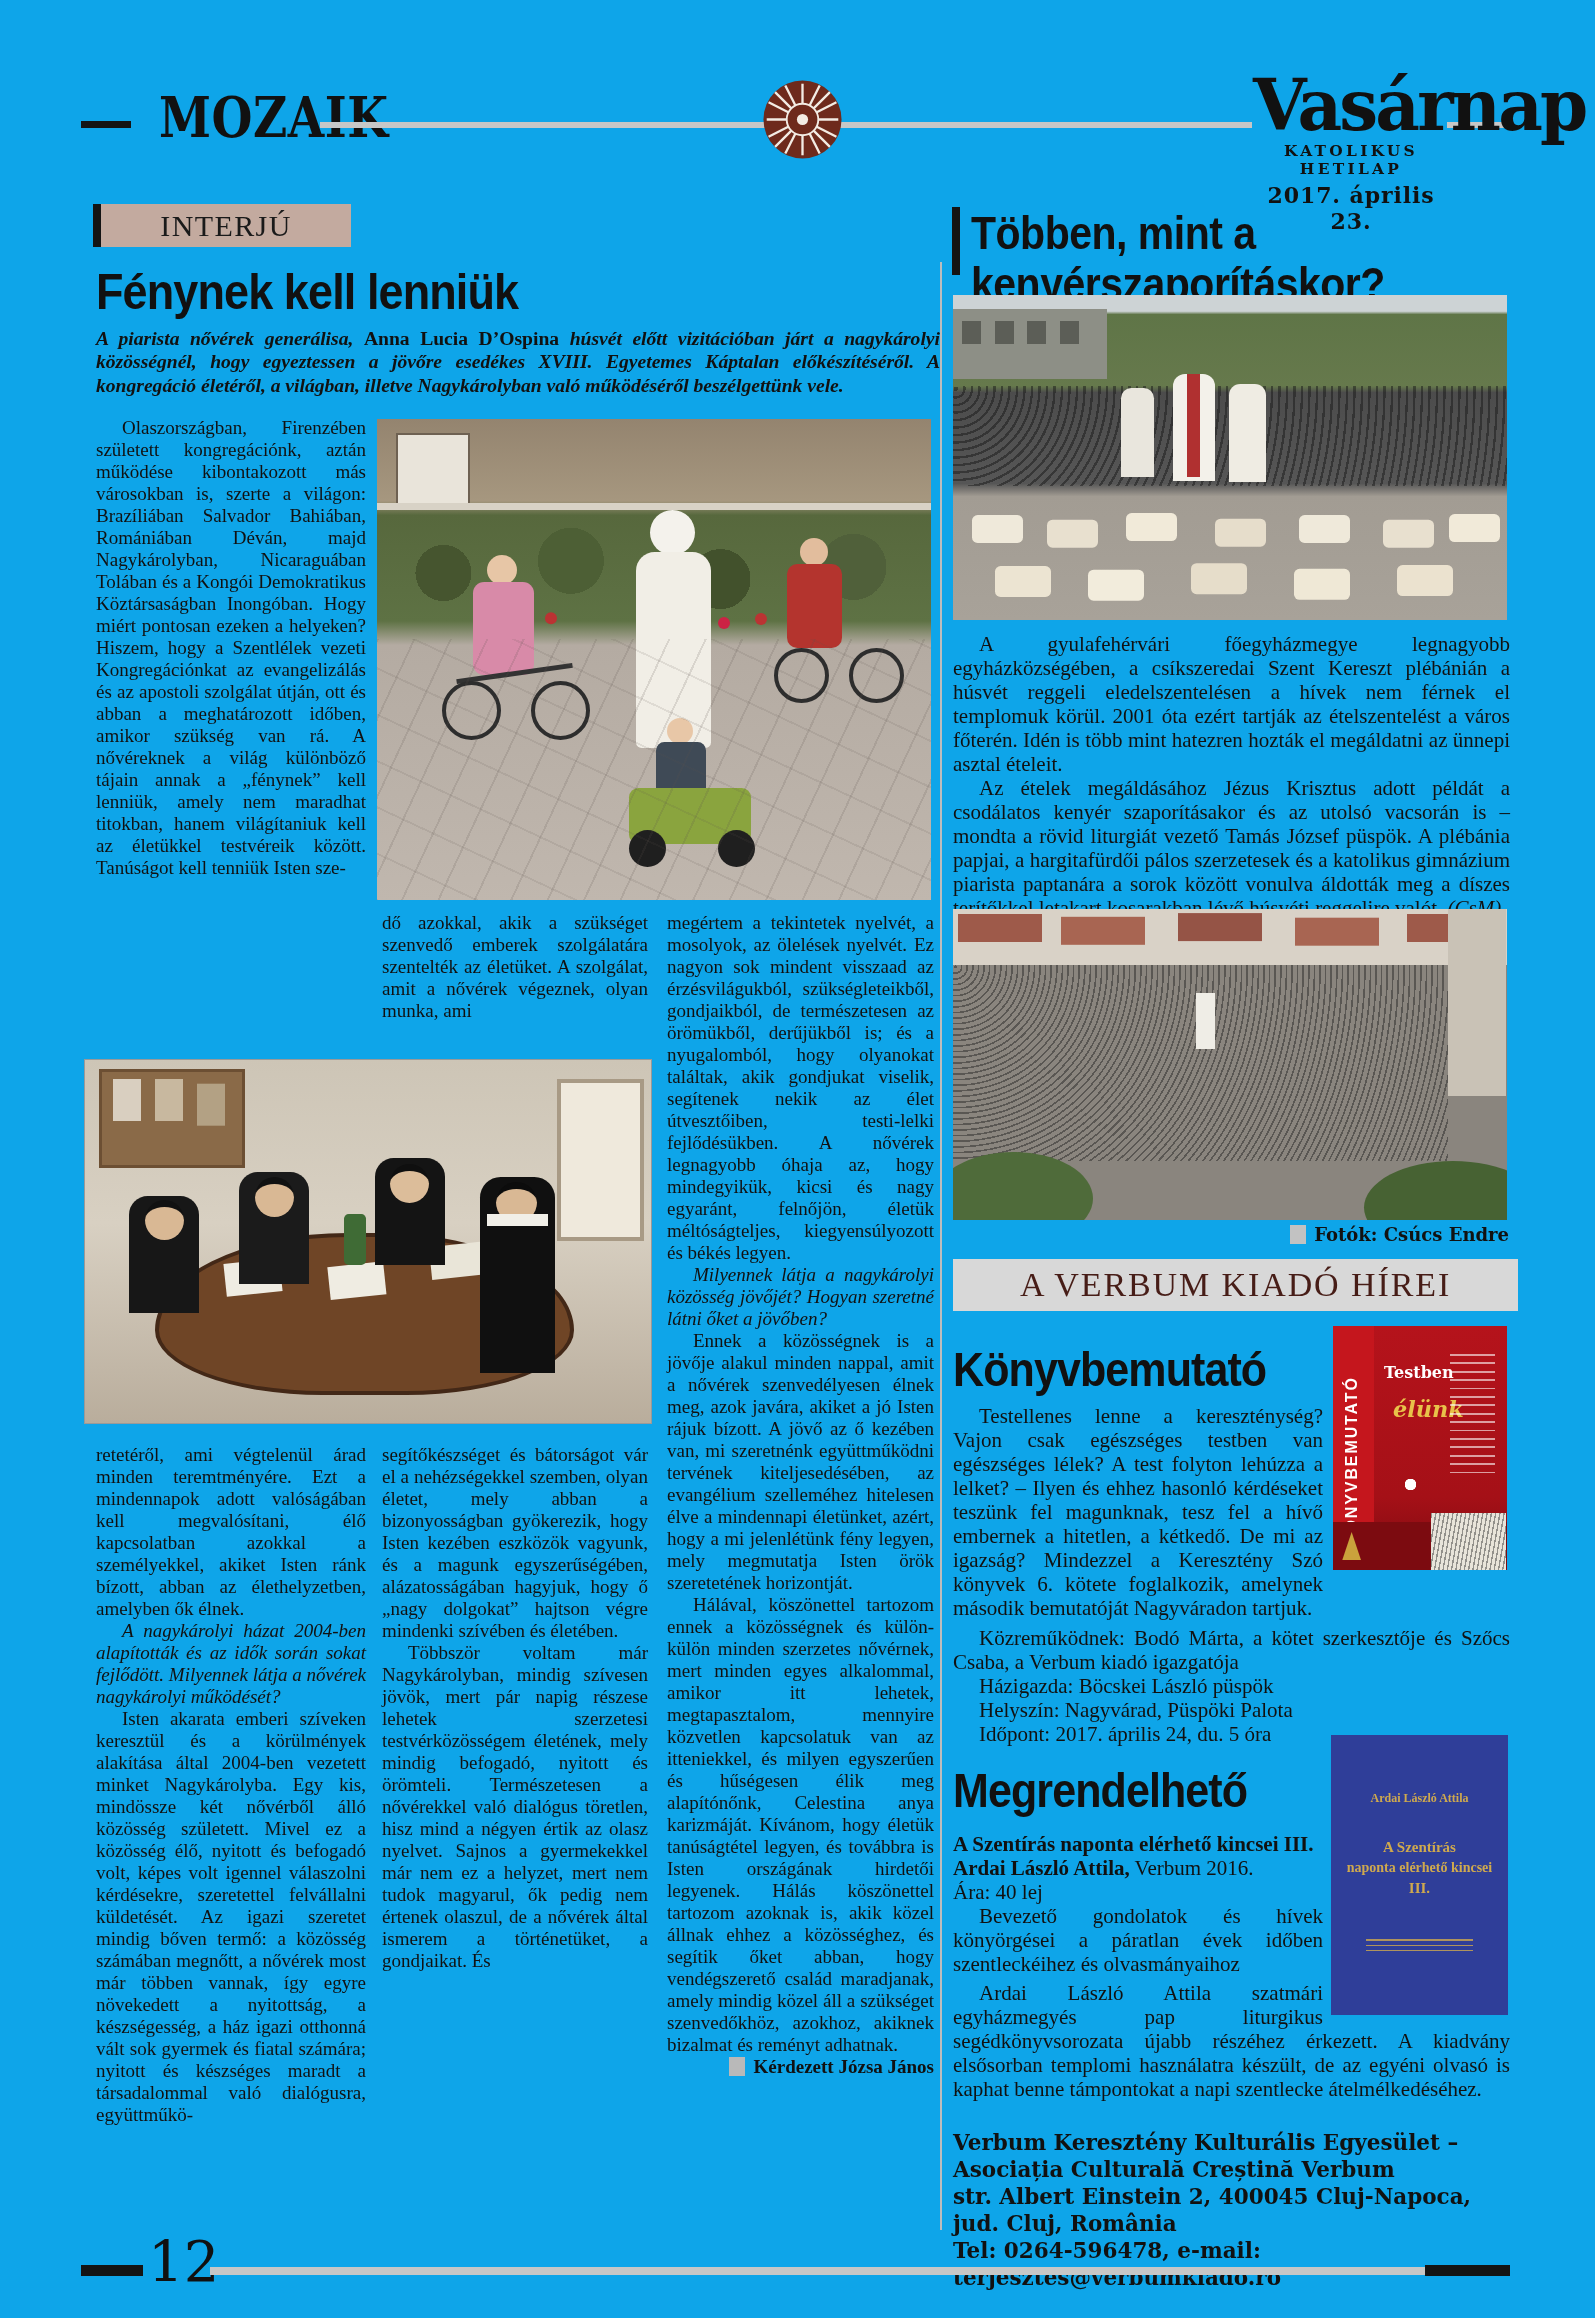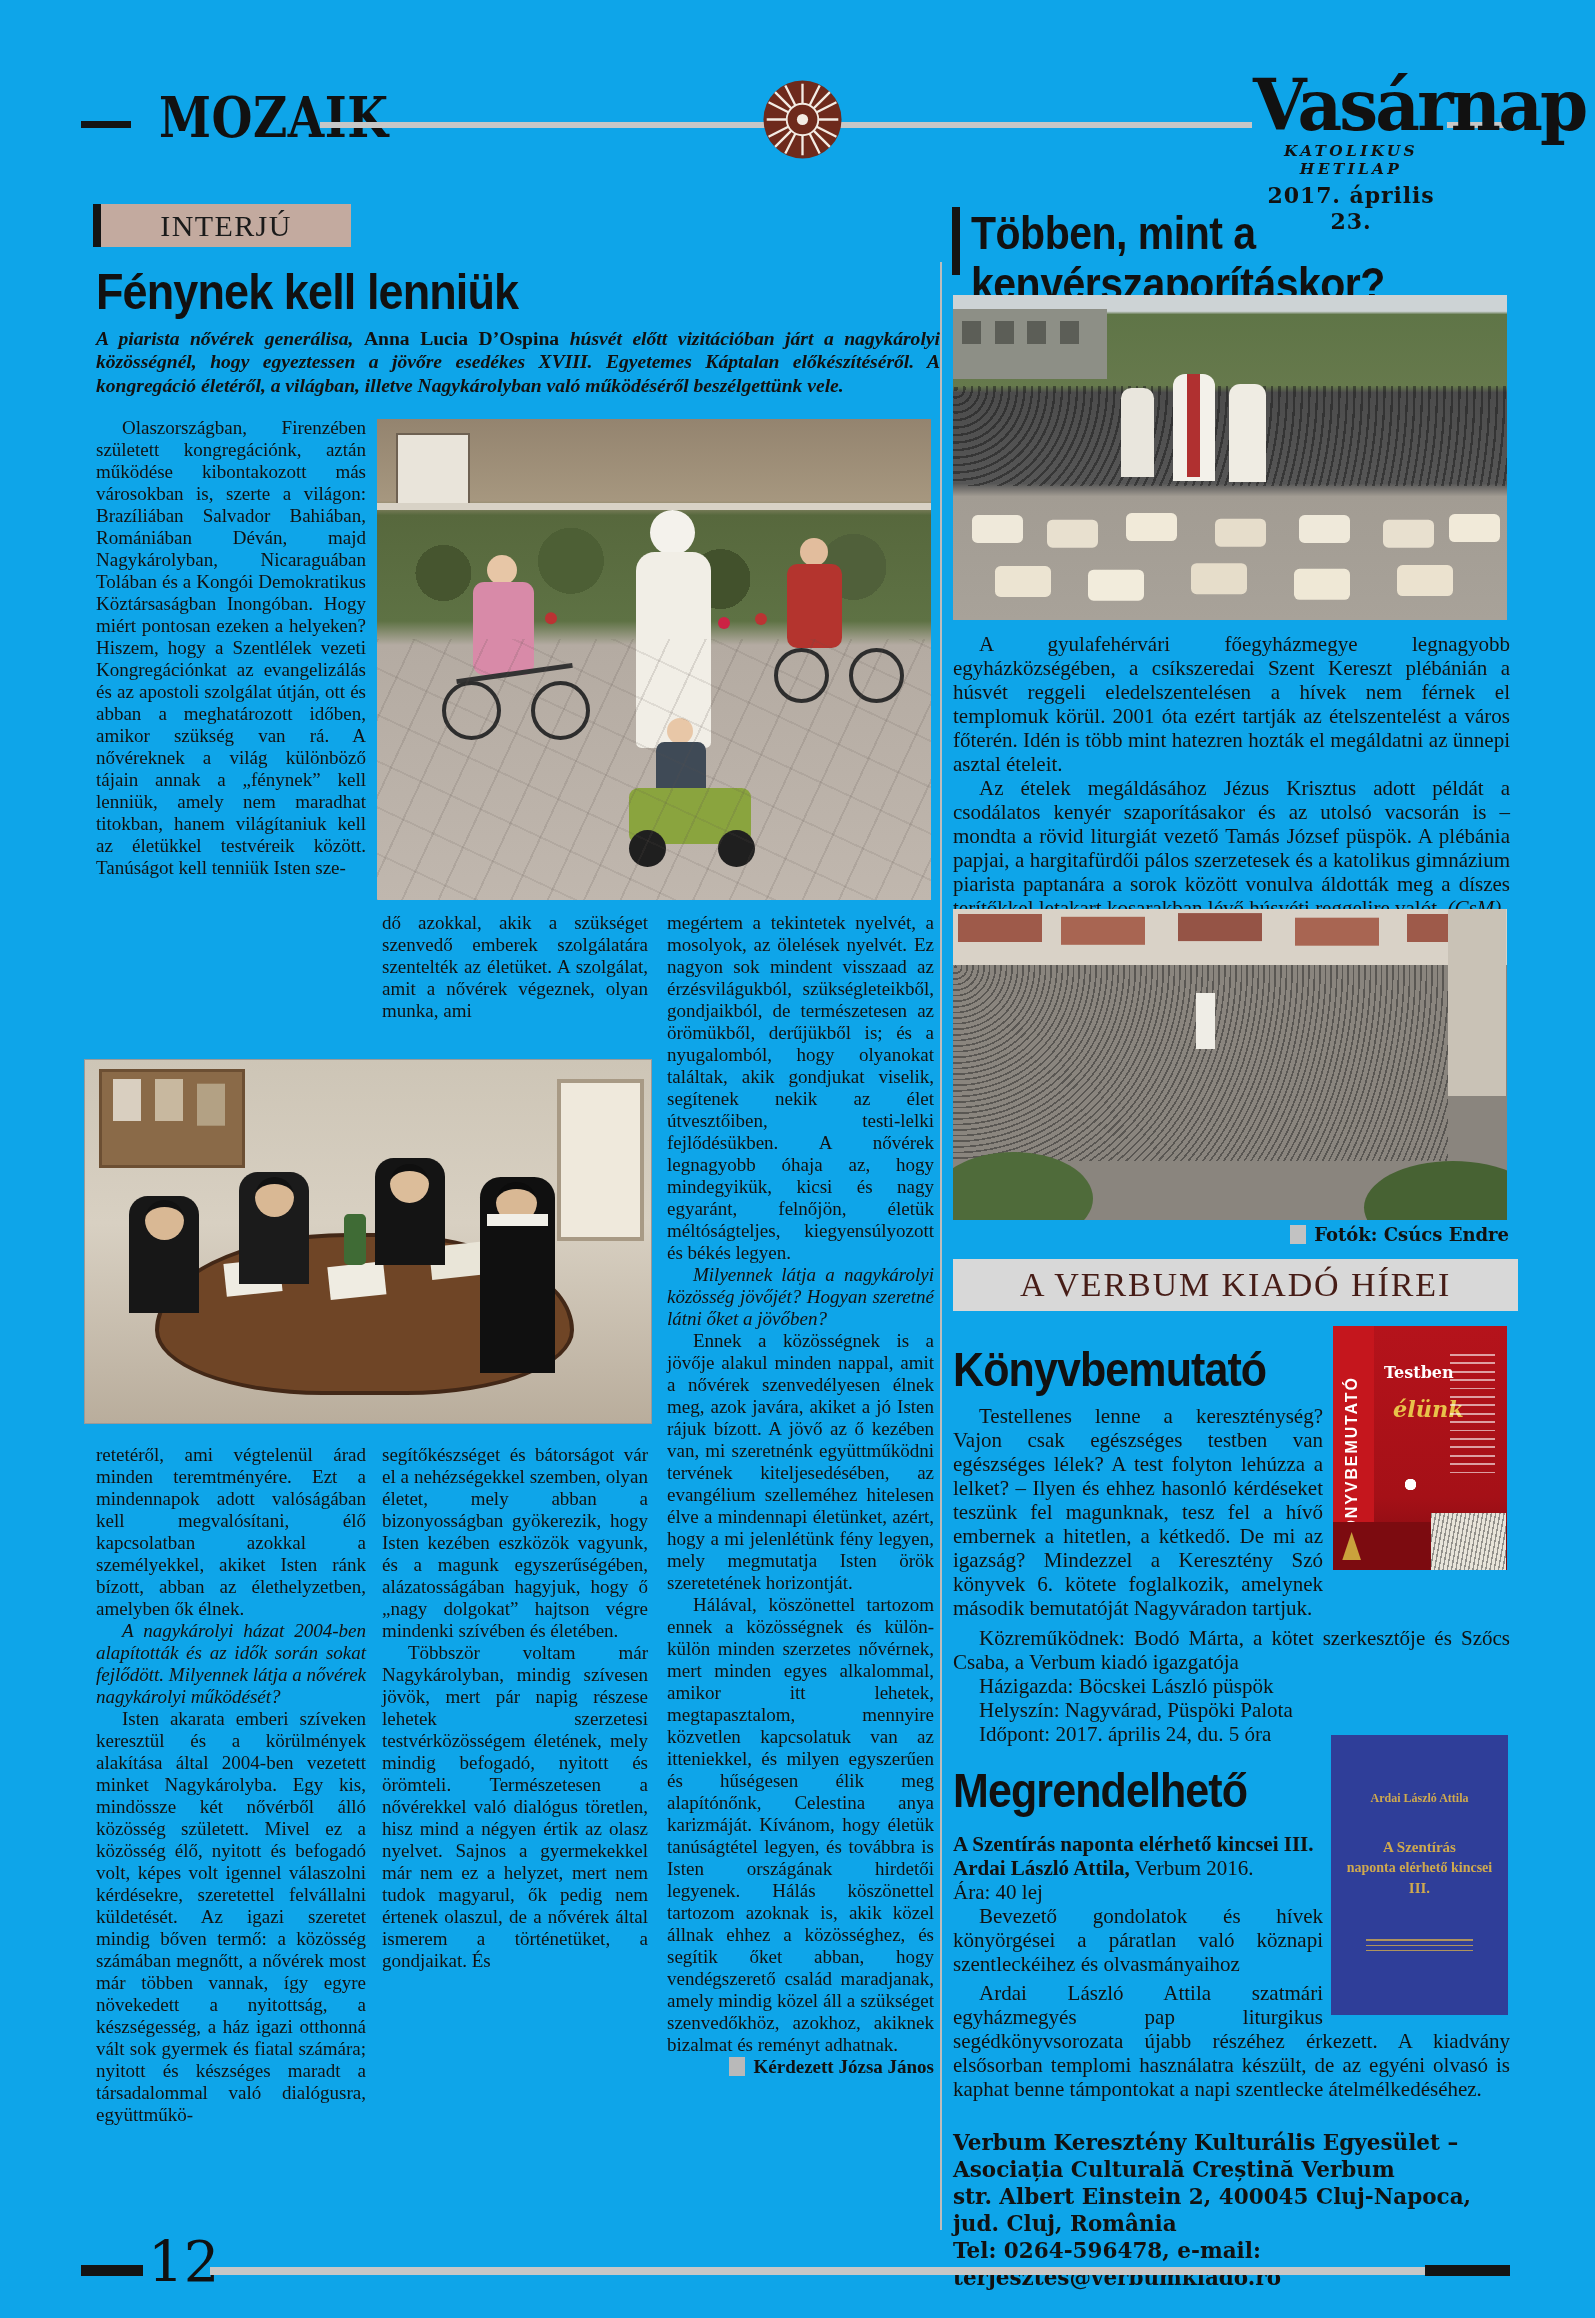--- a/index.html
+++ b/index.html
@@ -64,21 +64,21 @@
         <line x1="12" y1="48" x2="158" y2="122"></line>
           <line x1="12" y1="122" x2="158" y2="48"></line>
       </g>
       <circle cx="85" cy="85" r="34" fill="#6e2a1c" stroke="#f3ece4" stroke-width="4"></circle>
       <circle cx="85" cy="85" r="12" fill="#f3ece4"></circle>
     </svg>
   </div>
 
   <div class="abs" style="left:1253px;top:70px;width:196px;text-align:center;">
     <div class="logo-title">Vasárnap</div>
-    <div class="logo-tag" style="margin-top:2.8px;font-style:italic;">KATOLIKUS HETILAP</div>
+    <div class="logo-tag" style="margin-top:2.8px;">KATOLIKUS HETILAP</div>
     <div class="logo-date" style="margin-top:4.7px;">2017. április 23.</div>
   </div>
 
   <div class="abs bar" style="left:93px;top:204px;width:8px;height:43px;"></div>
   <div class="abs kicker-box" style="left:101px;top:204px;width:250px;height:43px;">
     <span class="kicker">INTERJÚ</span>
   </div>
 
   <div class="abs h-sans" style="left:96px;top:263px;font-size:45px;">Fénynek kell lenniük</div>
 
@@ -234,21 +234,21 @@
     <div style="margin-top:33px;font-size:15px;font-weight:700;">A Szentírás</div>
     <div style="margin-top:3.7px;font-size:14px;font-weight:700;">naponta elérhető kincsei</div>
     <div style="margin-top:4.7px;font-size:15px;font-weight:700;">III.</div>
     <div style="margin:42px auto 0;width:107px;height:12px;background:repeating-linear-gradient(180deg,rgba(207,169,78,.8) 0 1.9px,transparent 1.9px 5.6px);"></div>
   </div>
 
   <div class="abs rc-text" style="left:953px;top:1832px;width:370px;">
     <p class="np0 bold-line">A Szentírás naponta elérhető kincsei III.</p>
     <p class="np0"><span class="bold-line">Ardai László Attila,</span><span> Verbum 2016.</span></p>
     <p class="np0">Ára: 40 lej</p>
-    <p class="np">Bevezető gondolatok és hívek könyörgései a páratlan való köznapi szentleckéihez és olvasmányaihoz</p>
+    <p class="np">Bevezető gondolatok és hívek könyörgései a páratlan évek időben szentleckéihez és olvasmányaihoz</p>
   </div>
 
   <div class="abs rc-text" style="left:953px;top:1981px;width:557px;">
     <span class="spacer-r"></span>
     <p class="np">Ardai László Attila szatmári egyházmegyés pap liturgikus segédkönyvsorozata újabb részéhez érkezett. A kiadvány elsősorban templomi használatra készült, de az egyéni olvasó is kaphat benne támpontokat a napi szentlecke átelmélkedéséhez.</p>
   </div>
 
   <div class="abs contact" style="left:953px;top:2129px;width:557px;">
     <div>Verbum Keresztény Kulturális Egyesület – Asociația Culturală Creștină Verbum</div>
     <div>str. Albert Einstein 2, 400045 Cluj-Napoca, jud. Cluj, România</div>

